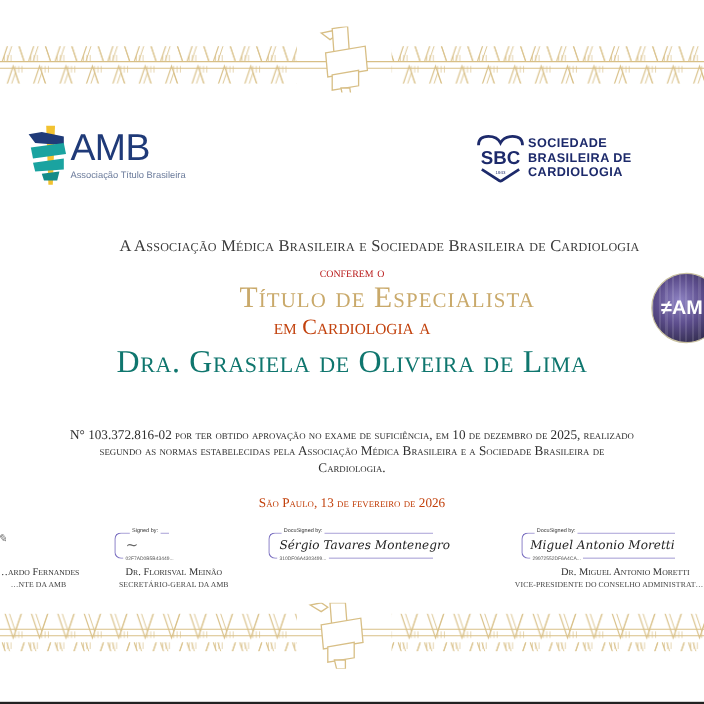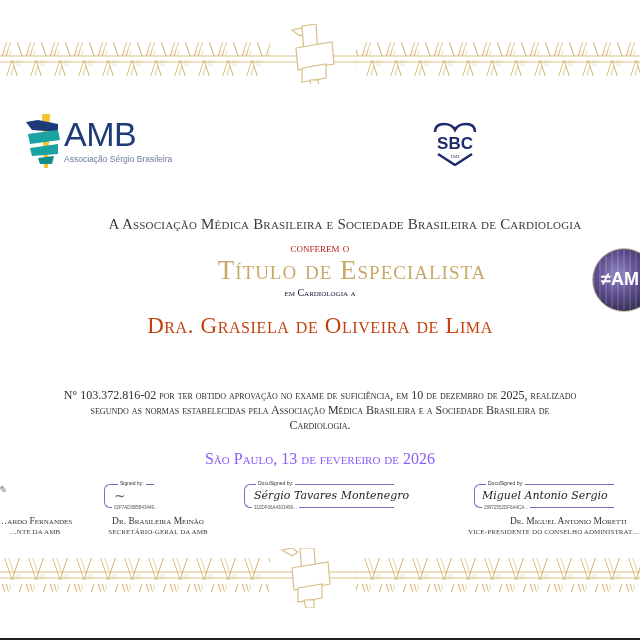--- a/index.html
+++ b/index.html
@@ -17,28 +17,28 @@
   .logo-amb svg { position: absolute; left: 0; top: 2px; }
 
   .logo-sbc { position: absolute; left: 432px; top: 122px; width: 160px; height: 50px; }
   .logo-sbc svg { position: absolute; left: 0; top: 0; }
   .logo-sbc .sbc-name { position: absolute; left: 48px; top: 3px; font-family: "Liberation Sans", "DejaVu Sans", sans-serif; font-weight: 700; font-size: 11.5px; line-height: 13px; color: #1d2a6b; letter-spacing: 0.4px; }
 
   .text-center { position: absolute; left: 0; width: 640px; text-align: center; white-space: nowrap; }
   .intro-1 { top: 216px; font-size: 15px; color: #3a3a3a; font-variant: small-caps; letter-spacing: 0.2px; margin-left: 25px; }
   .intro-2 { top: 240px; font-size: 13px; color: #b91c1c; font-variant: small-caps; }
   .title { top: 255px; font-size: 27px; color: #c9a96a; font-variant: small-caps; letter-spacing: 1px; margin-left: 32px; }
-  .specialty { top: 287px; font-size: 10px; color: #0f172a; font-variant: small-caps; }
-  .recipient { top: 313px; font-size: 23px; color: #c2410c; font-variant: small-caps; letter-spacing: 0.6px; }
+  .specialty { top: 287px; font-size: 20px; color: #c2410c; font-variant: small-caps; }
+  .recipient { top: 313px; font-size: 29px; color: #0f766e; font-variant: small-caps; letter-spacing: 0.6px; }
 
   .body-text { position: absolute; left: -8px; width: 656px; text-align: center; font-size: 12px; line-height: 15px; color: #2e2e2e; font-variant: small-caps; }
   .body-1 { top: 388px; white-space: nowrap; }
   .body-2 { top: 403px; white-space: nowrap; }
   .body-3 { top: 418px; white-space: nowrap; }
-  .place-date { top: 450px; font-size: 16px; color: #8b5cf6; font-variant: small-caps; }
+  .place-date { top: 450px; font-size: 12px; color: #c2410c; font-variant: small-caps; }
 
   .seal { position: absolute; left: 592px; top: 248px; width: 64px; height: 64px; border-radius: 50%; overflow: hidden;
           background: radial-gradient(circle at 40% 40%, #8f84c4 0%, #5c4d8c 40%, #2f2a4a 80%); border: 1px solid #c8c0a0; }
   .seal .seal-text { position: absolute; left: 8px; top: 20px; font-family: "Liberation Sans", "DejaVu Sans", sans-serif; font-weight: 700; font-size: 18px; color: #ffffff; }
   .seal .seal-lines { position: absolute; inset: 0; background: repeating-linear-gradient(90deg, rgba(255,255,255,0.12) 0 2px, transparent 2px 6px); }
 
   .sig { position: absolute; text-align: center; }
   .sig .sig-box { position: absolute; border: 1.5px solid #7a6fc0; border-right: none; border-radius: 6px 0 0 6px; }
   .sig .sig-tag { position: absolute; font-family: "Liberation Sans", "DejaVu Sans", sans-serif; font-size: 5px; color: #333; background: #fff; padding: 0 2px; white-space: nowrap; }
   .sig .sig-id { position: absolute; font-family: "Liberation Sans", "DejaVu Sans", sans-serif; font-size: 4.5px; color: #555; background: #fff; padding: 0 2px; white-space: nowrap; }
@@ -73,30 +73,35 @@
 
 <div class="logo-amb">
   <svg width="38" height="56" viewBox="0 0 38 56">
     <path d="M18 0 L26 0 L24 54 L20 54 Z" fill="#f2c230"></path>
     <path d="M2 8 L14 6 L34 10 L34 18 L8 16 Z" fill="#1f3a78"></path>
     <path d="M4 20 L34 16 L36 26 L6 30 Z" fill="#1aa3a0"></path>
     <path d="M6 34 L34 30 L34 40 L8 42 Z" fill="#1aa3a0"></path>
     <path d="M14 44 L30 42 L28 50 L16 50 Z" fill="#148c89"></path>
   </svg>
   <div class="amb-word">AMB</div>
-  <div class="amb-sub">Associação Sérgio Brasileira</div>
+  <div class="amb-sub">Associação Título Brasileira</div>
 </div>
 
 <div class="logo-sbc">
   <svg width="46" height="44" viewBox="0 0 46 44">
     <path d="M3 10 Q3 2 12 2 Q20 2 23 8 Q26 2 34 2 Q43 2 43 10" fill="none" stroke="#1d2a6b" stroke-width="2.5"></path>
     <path d="M6 32 L23 43 L40 32" fill="none" stroke="#1d2a6b" stroke-width="2.5"></path>
     <text x="23" y="27" text-anchor="middle" font-family="Liberation Sans, DejaVu Sans, sans-serif" font-weight="700" font-size="17" fill="#1d2a6b">SBC</text>
     <text x="23" y="36" text-anchor="middle" font-family="Liberation Sans, DejaVu Sans, sans-serif" font-size="4" fill="#1d2a6b">1943</text>
   </svg>
+  <div class="sbc-name">
+    <div>SOCIEDADE</div>
+    <div>BRASILEIRA DE</div>
+    <div>CARDIOLOGIA</div>
+  </div>
 </div>
 
 <div class="text-center intro-1">A Associação Médica Brasileira e Sociedade Brasileira de Cardiologia</div>
 <div class="text-center intro-2">conferem o</div>
 <div class="text-center title">Título de Especialista</div>
 <div class="text-center specialty">em Cardiologia a</div>
 <div class="text-center recipient">Dra. Grasiela de Oliveira de Lima</div>
 
 <div class="seal">
   <div class="seal-lines"></div>
@@ -112,35 +117,35 @@
   <div class="sig-script" style="left:38px; top:4px; color:#777; font-size:10px;">✎</div>
   <div class="sig-name" style="top:36px;">…ardo Fernandes</div>
   <div class="sig-role" style="top:48px;">…nte da AMB</div>
 </div>
 
 <div class="sig" style="left:88px; top:480px; width:140px; height:60px;">
   <div class="sig-box" style="left:16px; top:4px; width:50px; height:24px;"></div>
   <div class="sig-tag" style="left:30px; top:0px;">Signed by:</div>
   <div class="sig-script" style="left:26px; top:8px; color:#666; font-size:14px;">~</div>
   <div class="sig-id" style="left:24px; top:25px;">02F7AD0B5B43449...</div>
-  <div class="sig-name" style="top:36px;">Dr. Brasileira Meinão</div>
+  <div class="sig-name" style="top:36px;">Dr. Florisval Meinão</div>
   <div class="sig-role" style="top:48px;">Secretário-Geral da AMB</div>
 </div>
 
 <div class="sig" style="left:236px; top:480px; width:210px; height:60px;">
   <div class="sig-box" style="left:8px; top:4px; width:150px; height:24px;"></div>
   <div class="sig-tag" style="left:20px; top:0px;">DocuSigned by:</div>
   <div class="sig-script" style="left:18px; top:9px;">Sérgio Tavares Montenegro</div>
   <div class="sig-id" style="left:16px; top:25px;">310DF06A4303499...</div>
 </div>
 
 <div class="sig" style="left:466px; top:480px; width:210px; height:60px;">
   <div class="sig-box" style="left:8px; top:4px; width:140px; height:24px;"></div>
   <div class="sig-tag" style="left:20px; top:0px;">DocuSigned by:</div>
-  <div class="sig-script" style="left:16px; top:9px;">Miguel Antonio Sergio</div>
+  <div class="sig-script" style="left:16px; top:9px;">Miguel Antonio Moretti</div>
   <div class="sig-id" style="left:16px; top:25px;">29972552DF6A4CA...</div>
   <div class="sig-name" style="top:36px; text-align:left; padding-left:44px;">Dr. Miguel Antonio Moretti</div>
   <div class="sig-role" style="top:48px; text-align:left; padding-left:2px;">Vice-Presidente do Conselho Administrat…</div>
 </div>
 
 <svg class="border-band border-bottom" viewBox="0 0 640 60" width="640" height="60">
   <defs>
     <pattern id="zig2" x="0" y="0" width="24" height="34" patternUnits="userSpaceOnUse">
       <path d="M2 2 L12 32 L22 2" fill="none" stroke="#d8bf86" stroke-width="1"></path>
       <path d="M6 2 L14 26 L22 2" fill="none" stroke="#d8bf86" stroke-width="0.8"></path>

